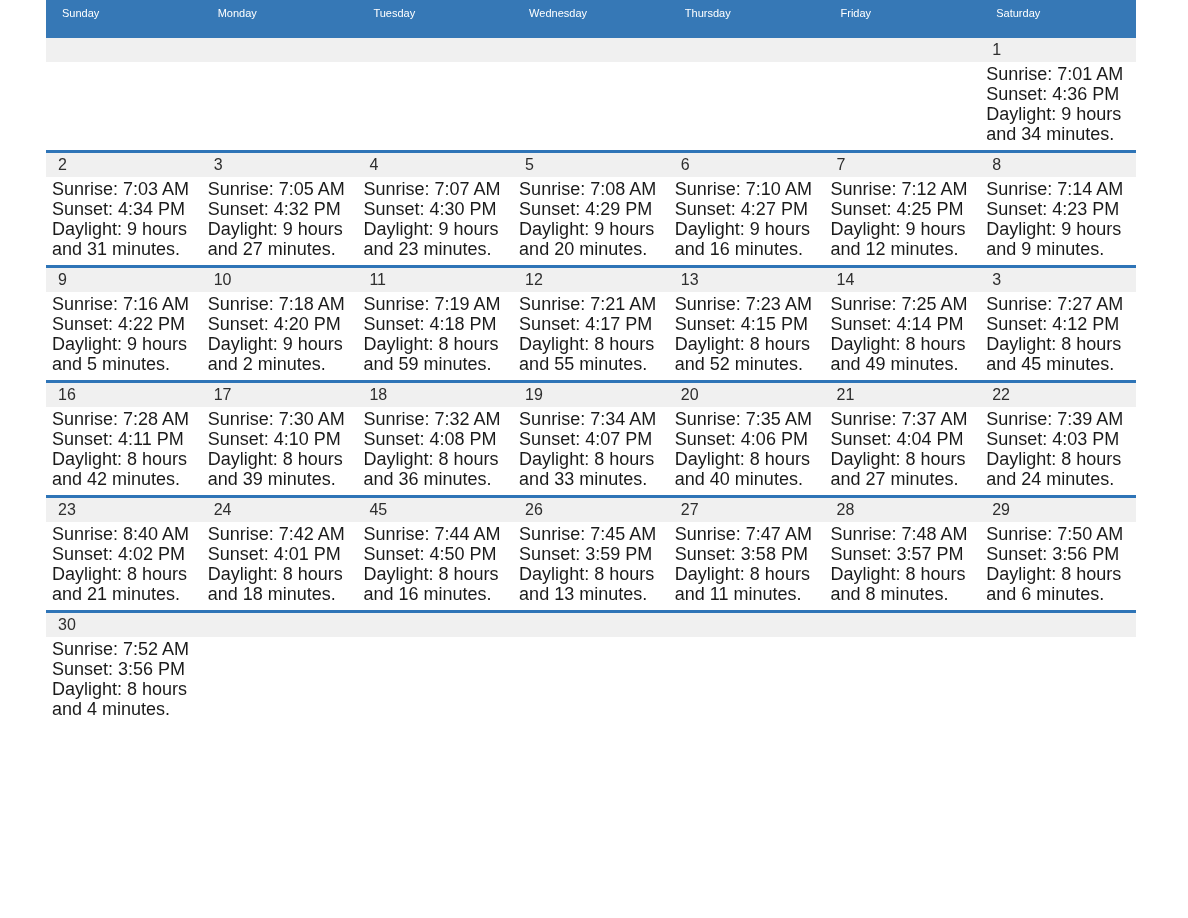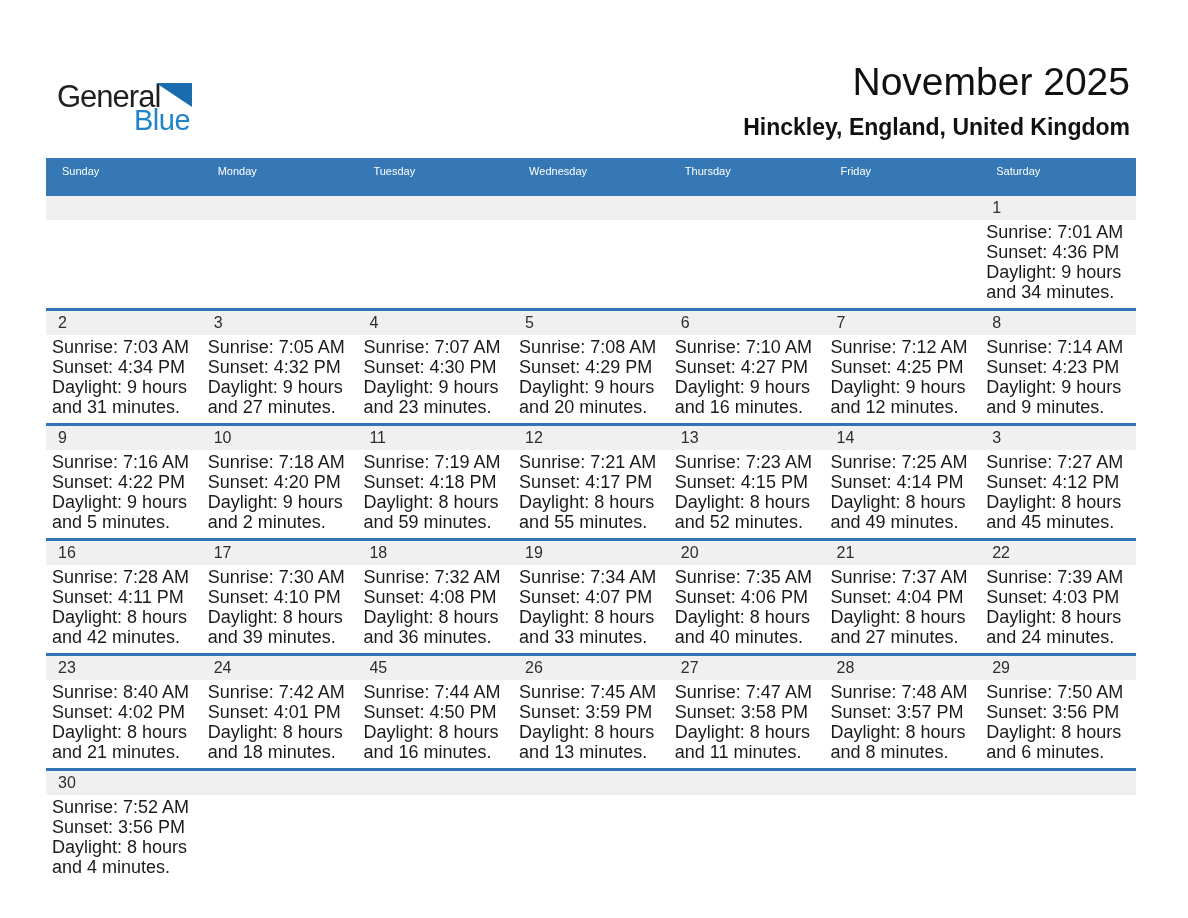--- a/index.html
+++ b/index.html
@@ -51,31 +51,20 @@
   }
   .cellbody {
     min-height:84px; padding:2px 2px 6px 6px;
     font-size:18px; line-height:20px; color:#1b1b1b;
   }
 </style>
 </head>
 <body>
 
 <div class="page">
-  <div class="topbar">
-    <div class="logo">
-      <span class="logo-general">General</span>
-      <span class="logo-triangle"></span>
-      <span class="logo-blue">Blue</span>
-    </div>
-    <div class="titles">
-      <div class="month-title">November 2025</div>
-      <div class="location-subtitle">Hinckley, England, United Kingdom</div>
-    </div>
-  </div>
 
   <table class="calendar">
     <thead>
       <tr id="weekday-row">
           <th>Sunday</th>
           <th>Monday</th>
           <th>Tuesday</th>
           <th>Wednesday</th>
           <th>Thursday</th>
           <th>Friday</th>

